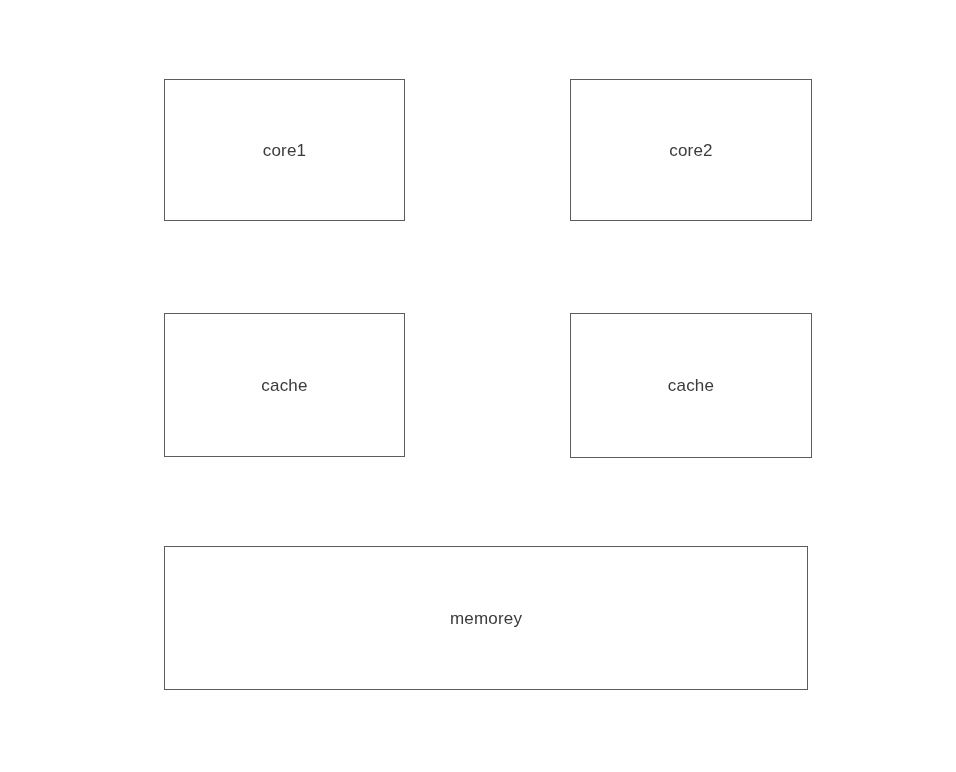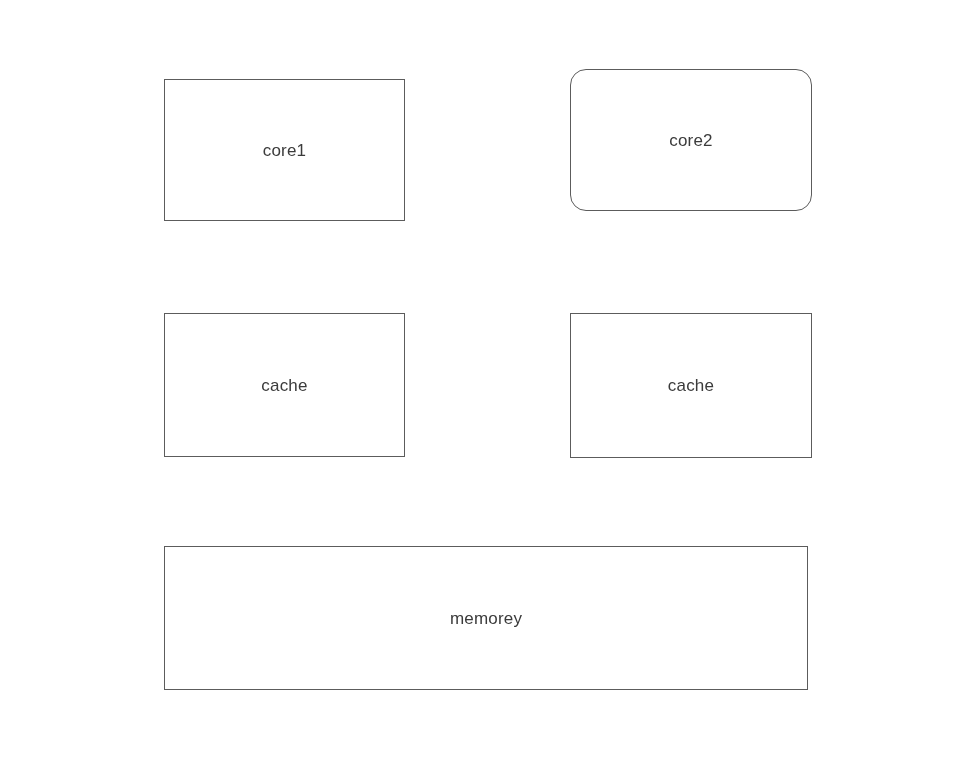--- a/index.html
+++ b/index.html
@@ -36,21 +36,21 @@
     font-weight: 400;
     color: #3b3b3b;
     letter-spacing: 0.2px;
     line-height: 1;
     white-space: nowrap;
     user-select: none;
   }
 
   
   #node-core1 { left: 140px; top: 79px;  width: 241px; height: 142px; }
-  #node-core2 { left: 546px; top: 69px;  width: 242px; height: 142px; border-radius: 16px; }
+  #node-core2 { left: 546px; top: 79px;  width: 242px; height: 142px; }
 
   
   #node-cache-left  { left: 140px; top: 313px; width: 241px; height: 144px; }
   #node-cache-right { left: 546px; top: 313px; width: 242px; height: 145px; }
 
   
   #node-memory { left: 140px; top: 546px; width: 644px; height: 144px; }
 </style>
 </head>
 <body>

